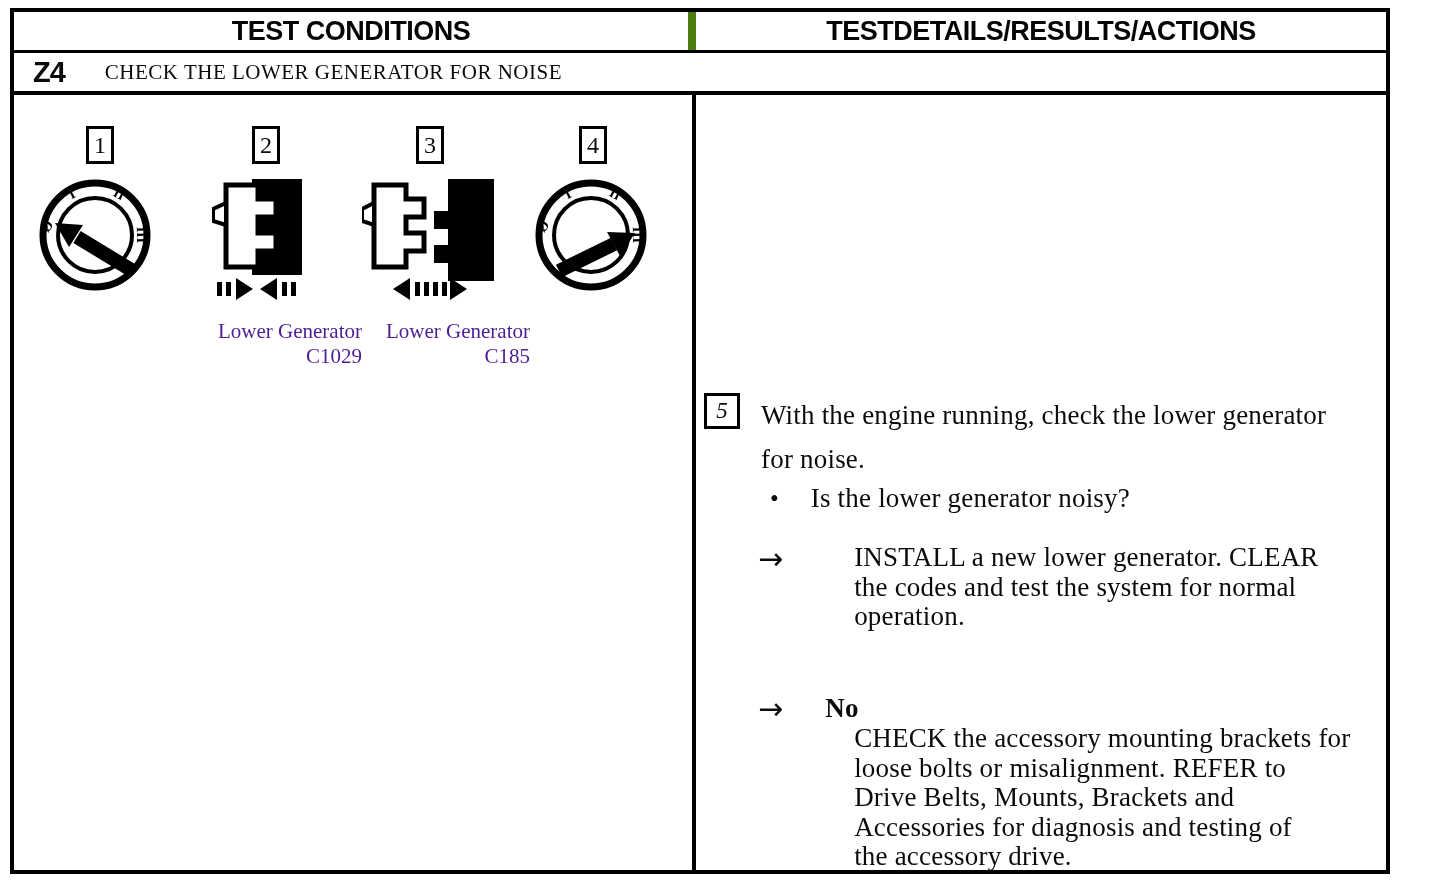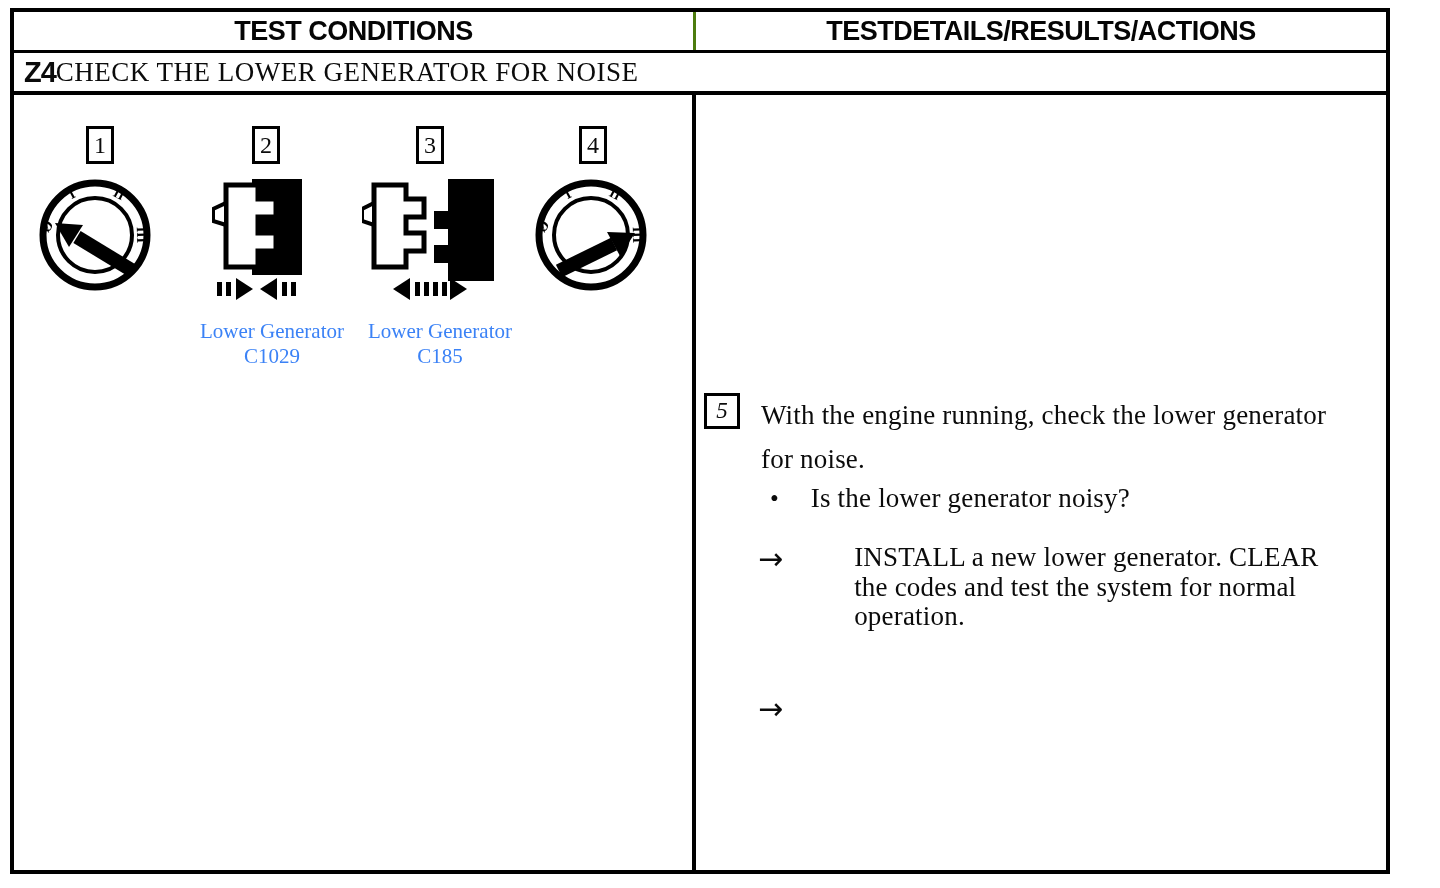--- a/index.html
+++ b/index.html
@@ -42,43 +42,44 @@
     display: flex;
     align-items: center;
     justify-content: center;
     font-family: "Liberation Sans", sans-serif;
     font-weight: 700;
     font-size: 27px;
     letter-spacing: -0.5px;
     color: #050505;
     white-space: nowrap;
   }
-  .header-left { width: 682px; border-right: 3px solid #4d7c0f; box-sizing: border-box; }
+  .header-left { width: 682px; border-right: 8px solid #4d7c0f; box-sizing: border-box; }
   .header-right { flex: 1; border-radius: 9px; }
   
   .test-title-row {
     display: flex;
     align-items: center;
     height: 38px;
     border-bottom: 4px solid #000;
     flex: none;
     overflow: hidden;
   }
   .test-id {
     font-family: "Liberation Sans", sans-serif;
     font-weight: 700;
     font-size: 29px;
     letter-spacing: -1px;
-    margin-left: 10px;
+    margin-left: 19px;
     flex: none;
   }
   .test-title {
     font-family: "Liberation Serif", serif;
-    font-size: 27px;
+    font-size: 21px;
     letter-spacing: 0.5px;
+    margin-left: 40px;
     white-space: nowrap;
   }
   
   .body-row { display: flex; flex: 1; min-height: 0; }
   .conditions-cell {
     width: 682px;
     border-right: 4px solid #000;
     box-sizing: border-box;
     position: relative;
     flex: none;
@@ -96,25 +97,25 @@
     align-items: center;
     justify-content: center;
     font-family: "Liberation Serif", serif;
     font-size: 24px;
     color: #0b0b0b;
   }
   .icon-abs { position: absolute; }
   .conn-label {
     position: absolute;
     width: 180px;
-    text-align: center;
+    text-align: right;
     font-family: "Liberation Serif", serif;
     font-size: 21px;
     line-height: 25px;
-    color: #3b82f6;
+    color: #4c1d95;
     white-space: pre-line;
   }
   
   .step-block {
     position: absolute;
     left: 0; top: 298px;
     display: flex;
   }
   .step-num-box {
     position: relative;
@@ -288,18 +289,26 @@
           <span class="arrow-glyph">→</span>
           <div class="result-body">
             <div class="result-action">INSTALL a new lower generator. CLEAR
 the codes and test the system for normal
 operation.</div>
           </div>
         </div>
 
         <div class="result-block result-no">
           <span class="arrow-glyph">→</span>
+          <div class="result-body">
+            <div class="result-label">No</div>
+            <div class="result-action">CHECK the accessory mounting brackets for
+loose bolts or misalignment. REFER to
+Drive Belts, Mounts, Brackets and
+Accessories  for diagnosis and testing of
+the accessory drive.</div>
+          </div>
         </div>
 
       </div>
     </div>
   </div>
 </div>
 
 </body></html>

